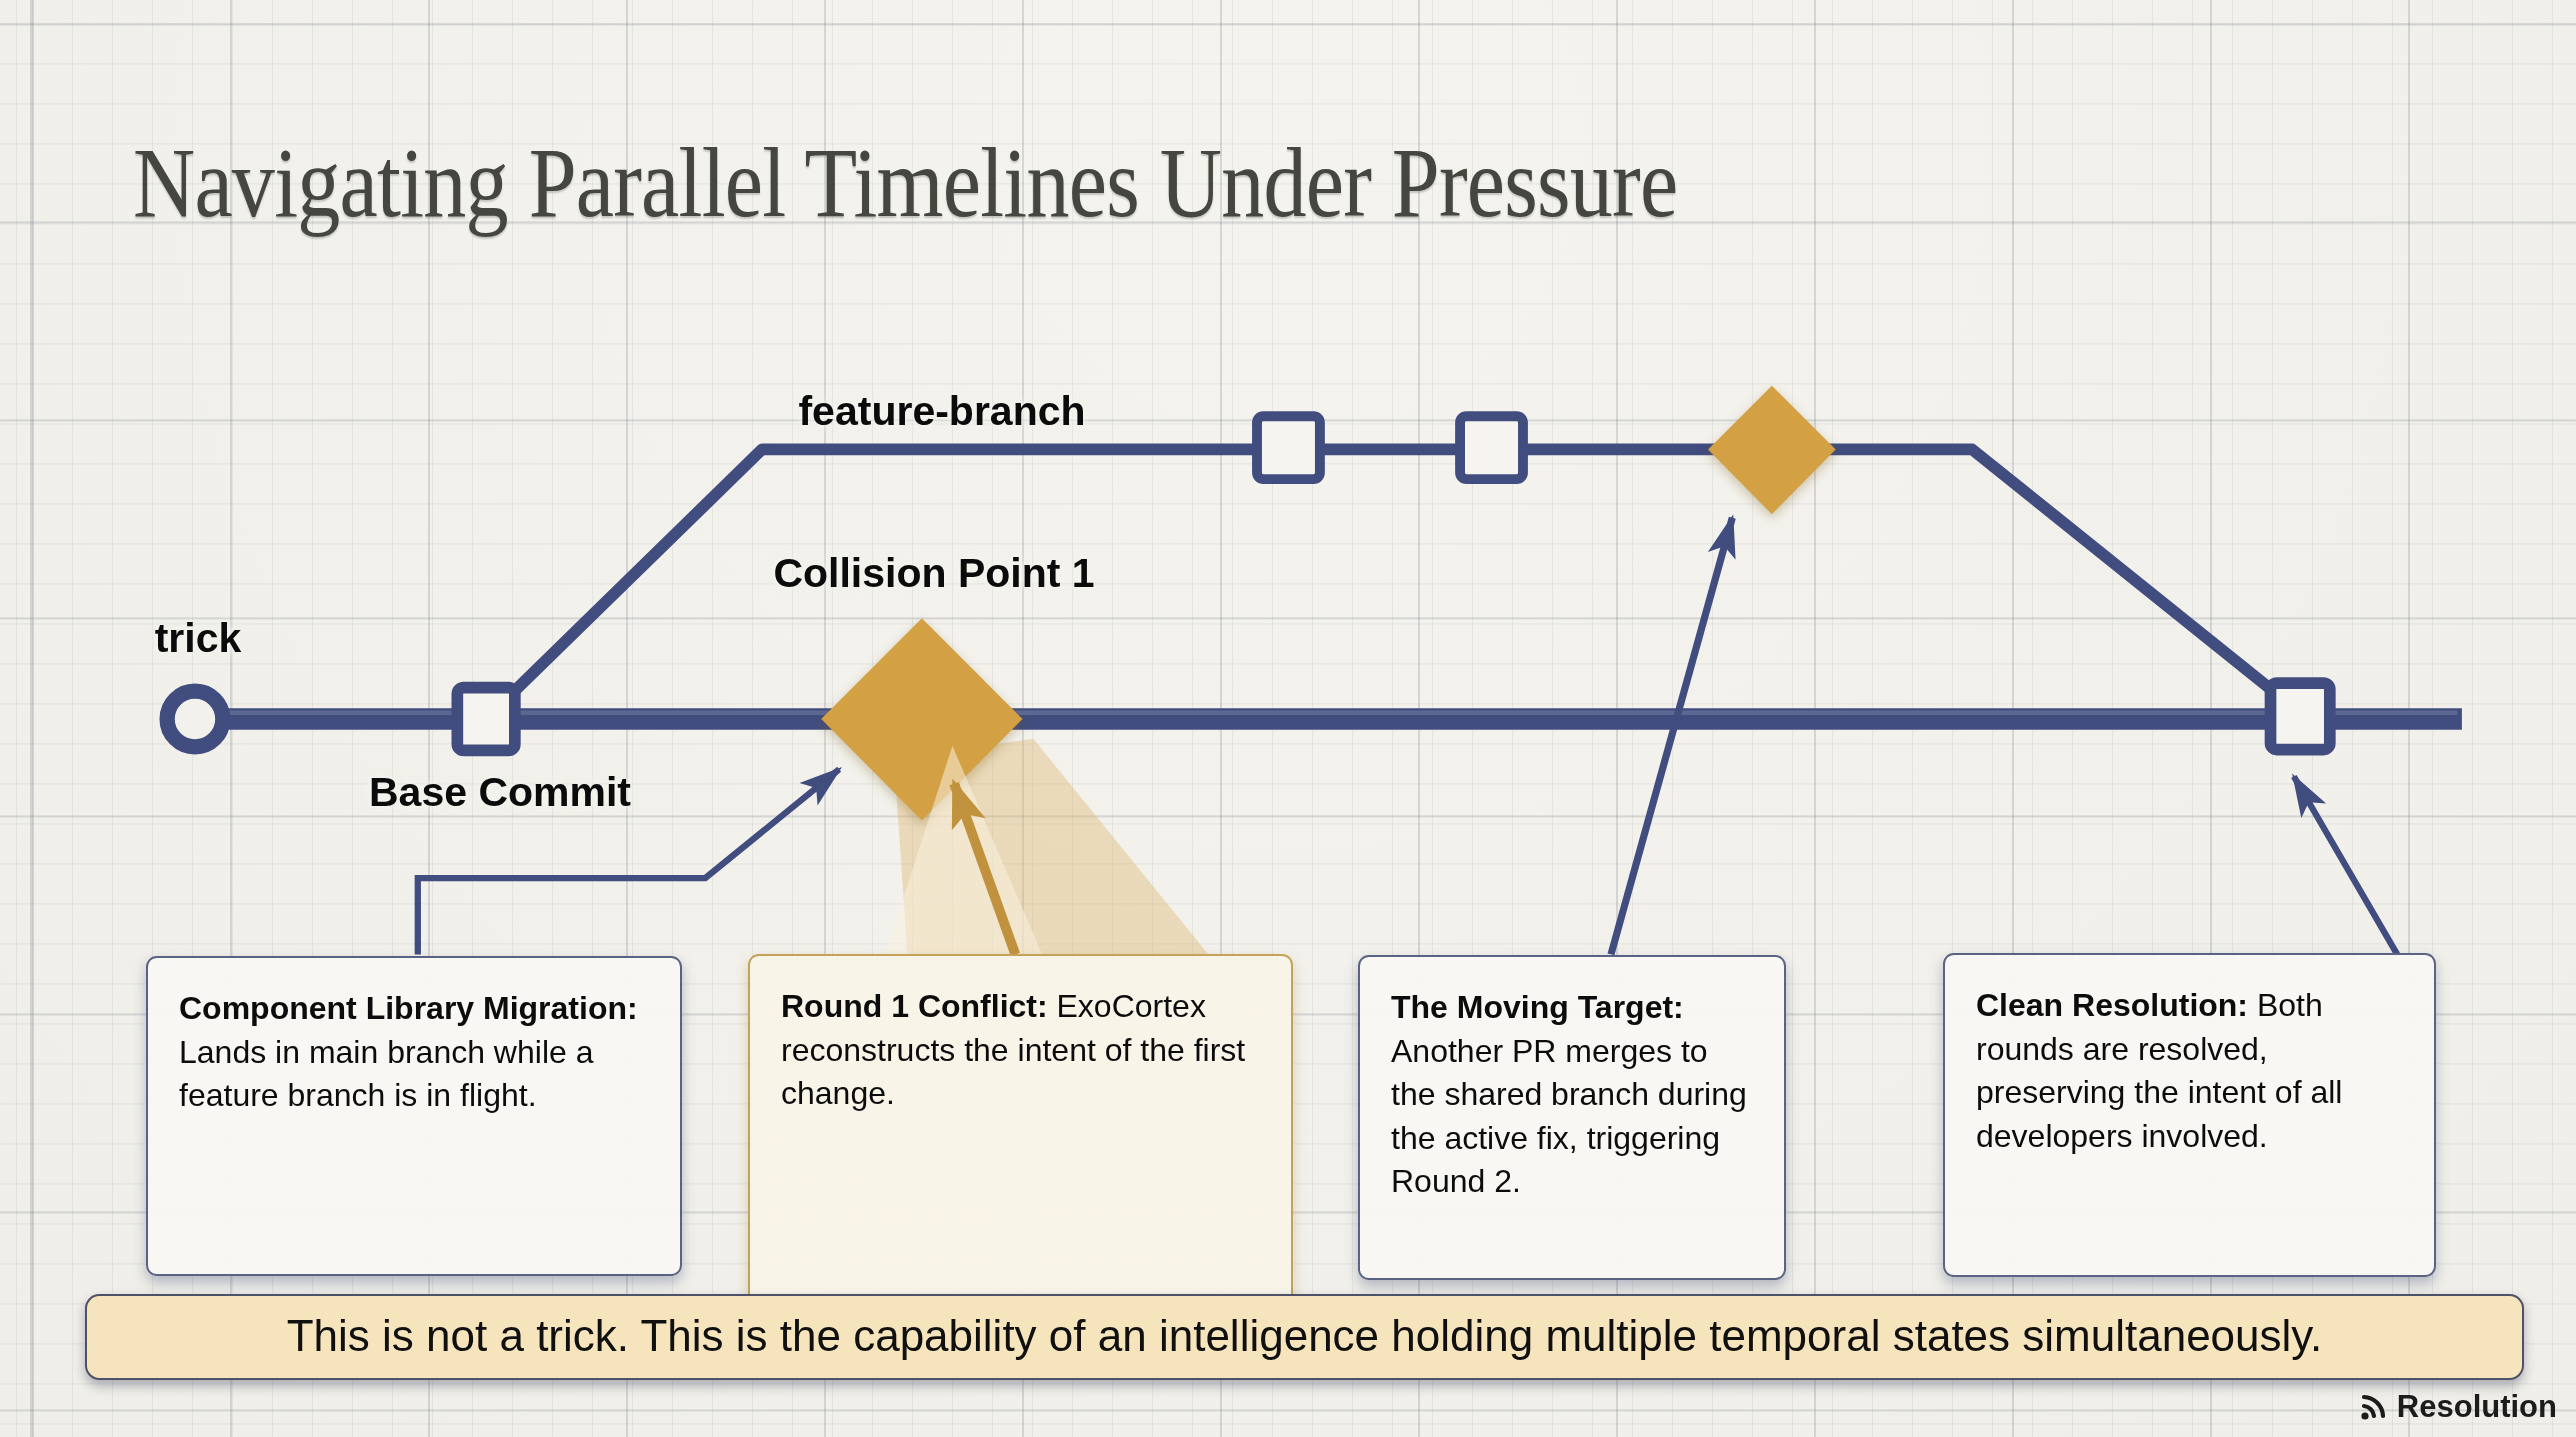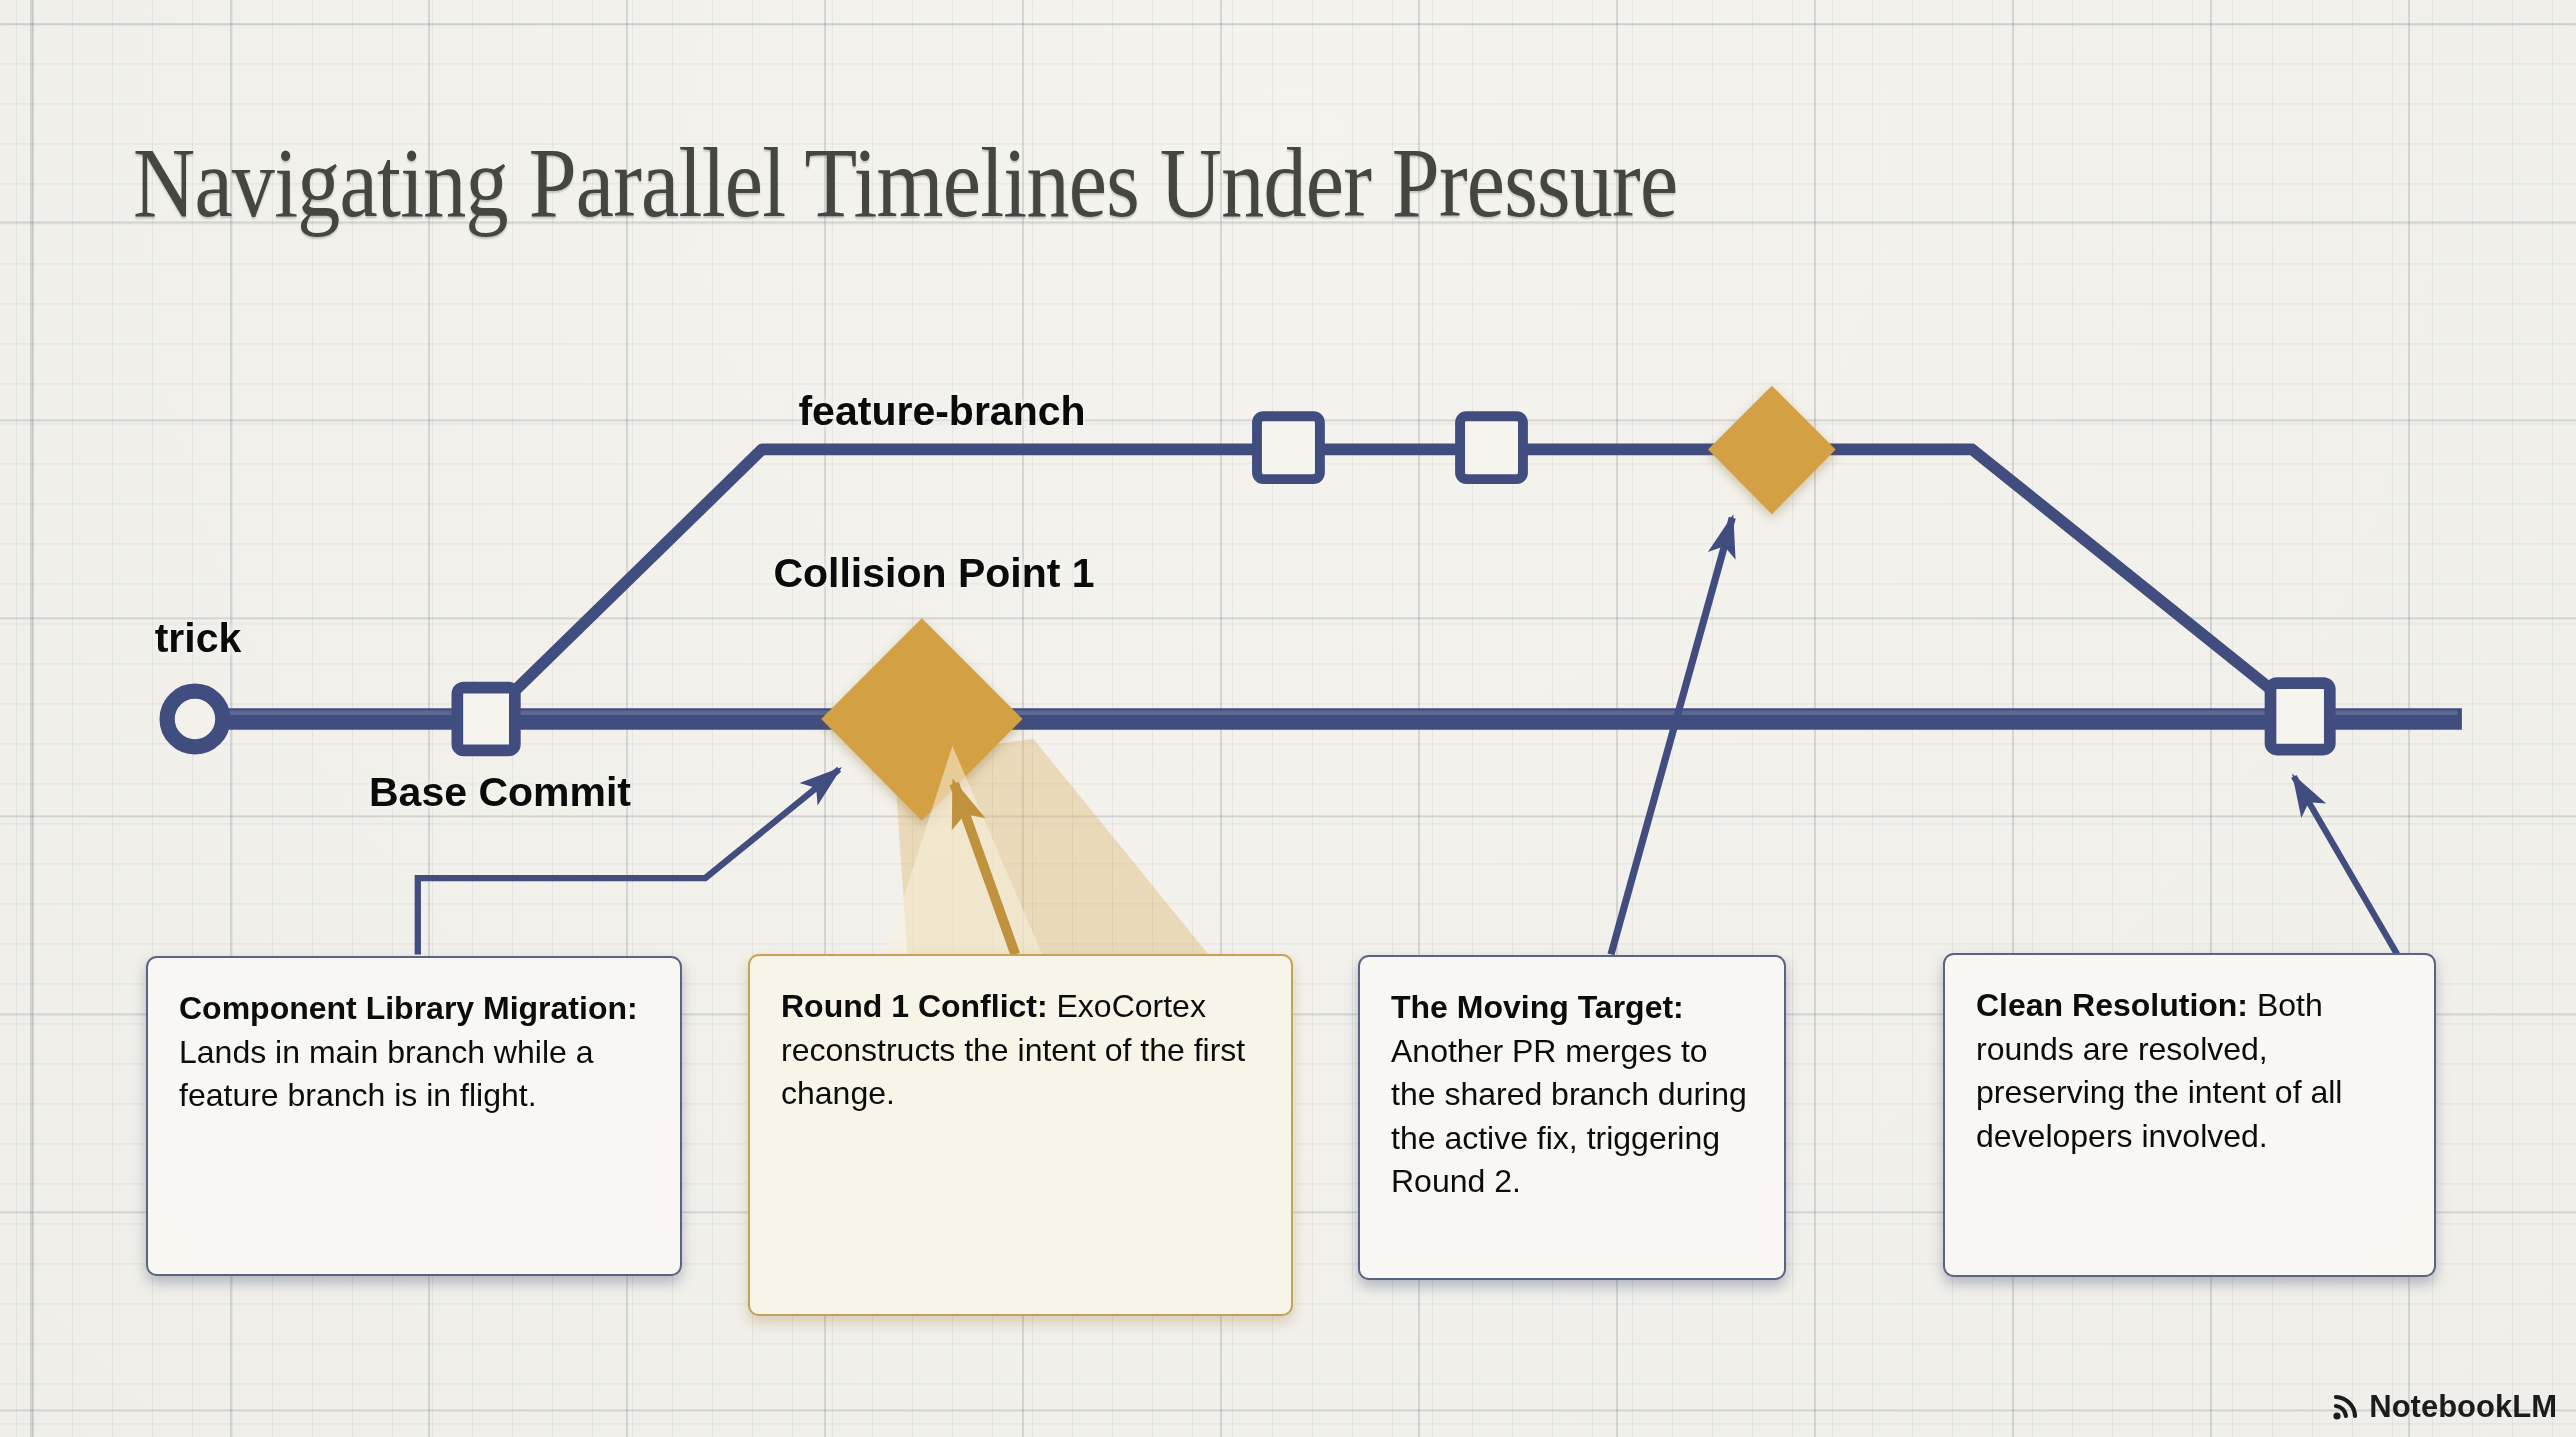--- a/index.html
+++ b/index.html
@@ -110,25 +110,26 @@
   </div>
   <div class="note note3">
     <b>The Moving Target:</b> 
     <span>Another PR merges to the shared branch during the active fix, triggering Round 2.</span>
   </div>
   <div class="note note4">
     <b>Clean Resolution:</b> 
     <span>Both rounds are resolved, preserving the intent of all developers involved.</span>
   </div>
 
+  <div class="banner">This is not a trick. This is the capability of an intelligence holding multiple temporal states simultaneously.</div>
 
   <div class="watermark">
     <span>
       <svg width="32" height="32" viewBox="0 0 32 32">
         <circle cx="8" cy="25" r="3.6" fill="#1c1c1c"></circle>
         <path d="M7 15 a11 11 0 0 1 10 10" fill="none" stroke="#1c1c1c" stroke-width="4.2" stroke-linecap="round"></path>
         <path d="M7 6 a20 20 0 0 1 19 19" fill="none" stroke="#1c1c1c" stroke-width="4.2" stroke-linecap="round"></path>
       </svg>
     </span>
-    <span>NotebookLM</span>
+    <span>Resolution</span>
   </div>
 </div>
 
 
 </body></html>

